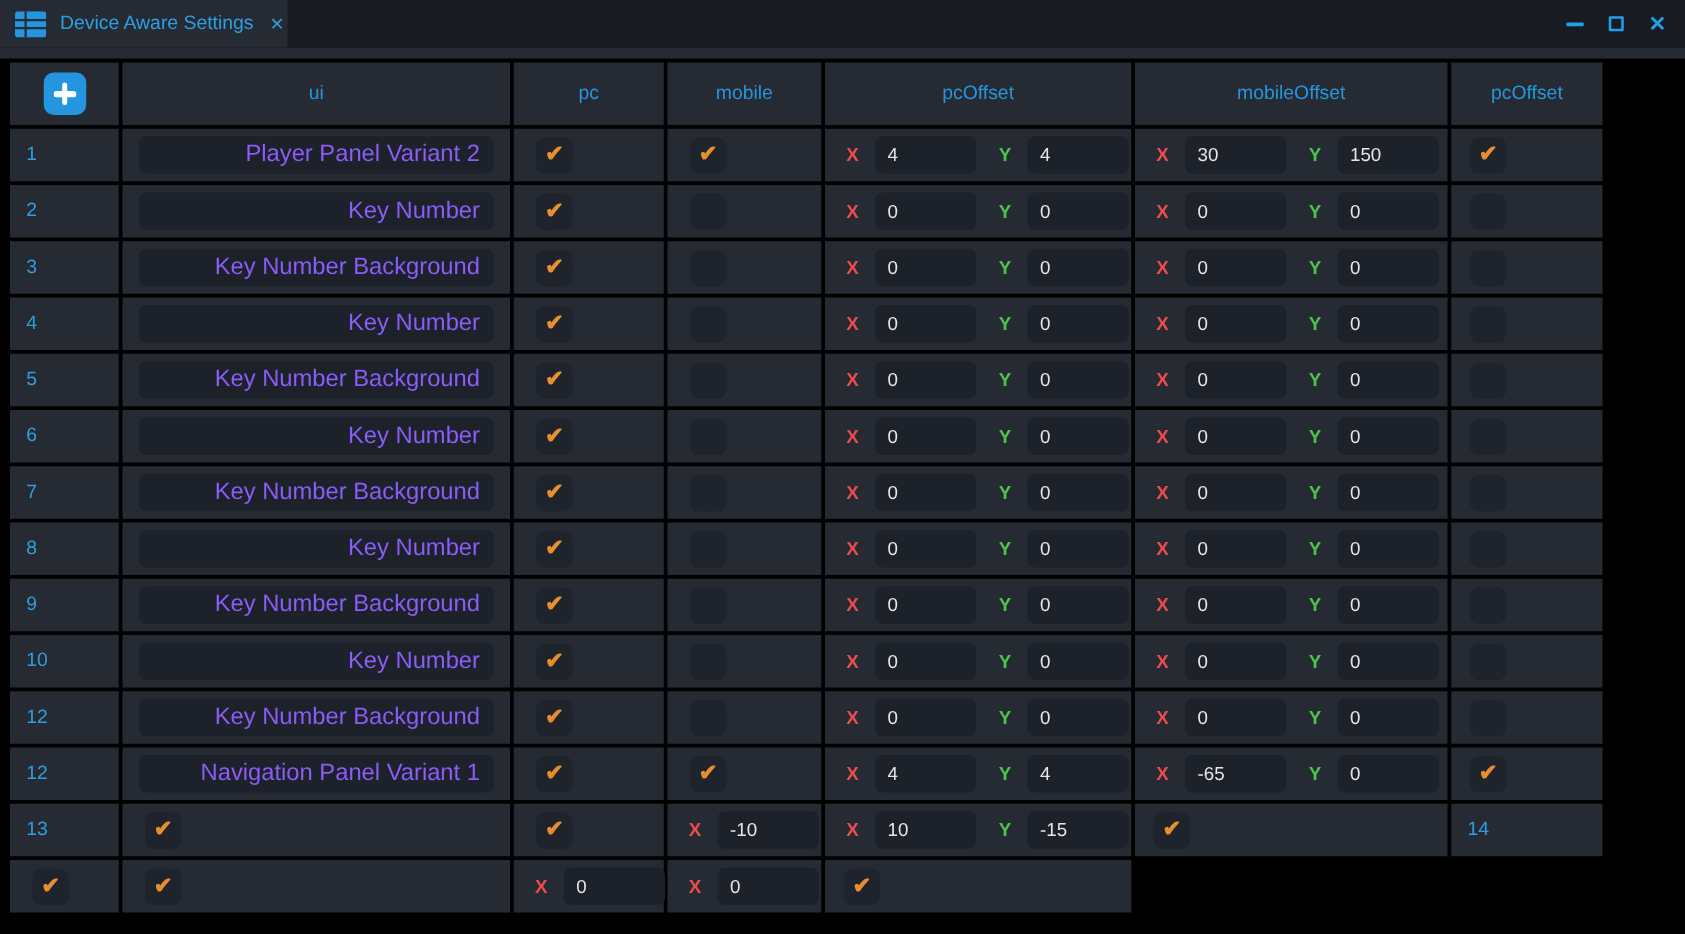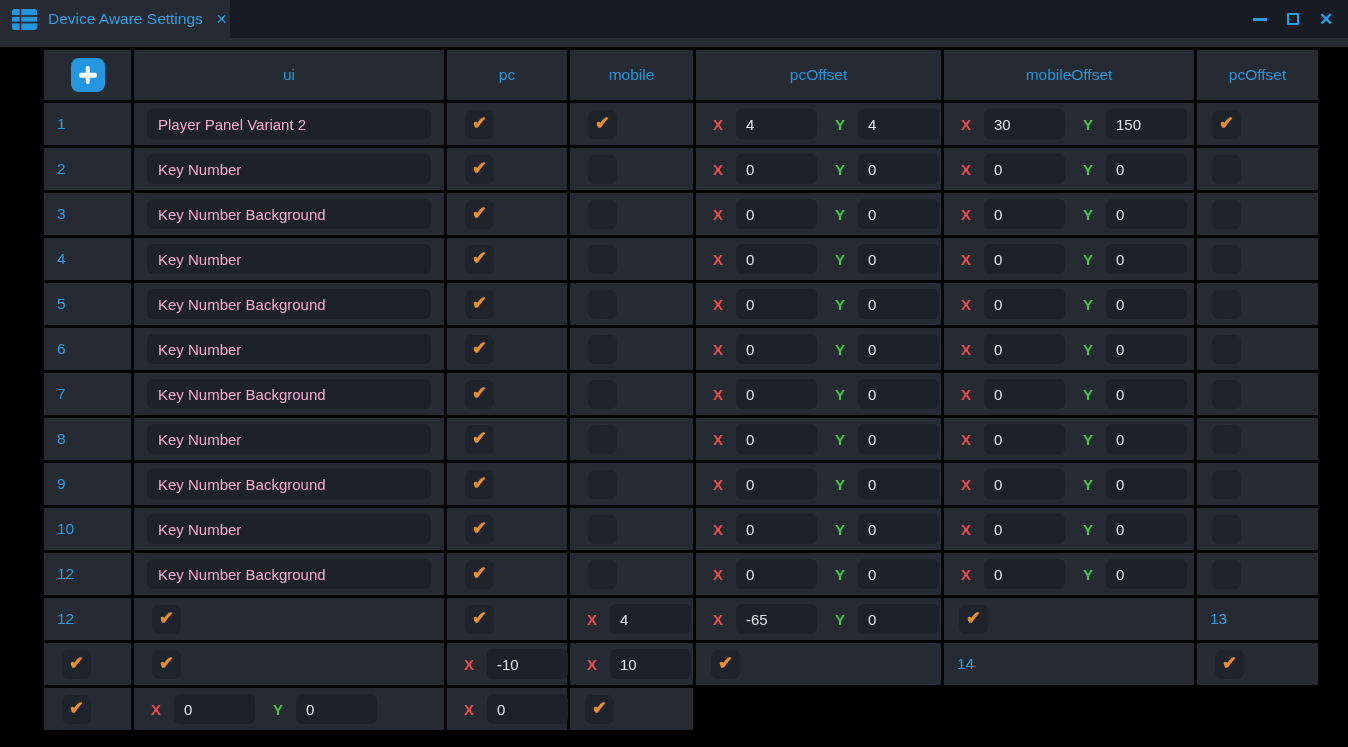--- a/index.html
+++ b/index.html
@@ -38,21 +38,20 @@
   
   .content { flex: 1; background: #000000; padding: 3px 0 0 8px; }
 
   .grid-table {
     display: grid;
     grid-template-columns: 87px 310px 120px 123px 245px 250px 121px;
     grid-template-rows: 50px;
     grid-auto-rows: 42px;
     gap: 3px;
     width: 1274px;
-    margin-left: 36px;
   }
   .cell {
     background: #262a32;
     display: flex; align-items: center;
   }
   .hcell { justify-content: center; color: #2596dc; font-size: 15.5px; }
   .hcell-add { justify-content: center; }
 
   .add-btn {
     width: 34px; height: 34px; border-radius: 8px; background: #2496e0;
@@ -62,22 +61,23 @@
     content: ""; position: absolute; background: #ffffff; border-radius: 2px;
     left: 50%; top: 50%; transform: translate(-50%, -50%);
   }
   .add-btn::before { width: 18px; height: 4.5px; }
   .add-btn::after { width: 4.5px; height: 18px; }
 
   .c-num { padding-left: 13px; color: #2d9fe0; font-size: 15.5px; }
   .c-ui { padding: 0 13px; }
   .ui-input {
     flex: 1; height: 30px; background: #1c212a; border: none; outline: none;
-    border-radius: 6px; color: #f9a8d4; font-size: 15px; padding: 0 11px;
+    border-radius: 6px; color: #8b5cf6; font-size: 19px; padding: 0 11px;
     font-family: "Liberation Sans", sans-serif;
+    text-align: right;
   }
   .c-check { padding-left: 18px; }
   .c-check-use { padding-left: 15px; }
   .checkbox {
     width: 29px; height: 29px; border-radius: 7px; background: #1e232c;
     display: flex; align-items: center; justify-content: center; cursor: pointer;
     flex: none;
   }
   .check-glyph { color: #e78e2e; font-size: 18px; font-weight: 700; line-height: 1; transform: translateY(-1px); }
   .checkbox:not(.checked) .check-glyph { visibility: hidden; }
@@ -508,20 +508,23 @@
   </div>
   <div class="cell c-check c-check-use">
     <span class="checkbox">
       <span class="check-glyph">✔</span>
     </span>
   </div>
 
   <div class="cell c-num">
     <span>12</span>
   </div>
+  <div class="cell c-ui">
+    <input class="ui-input" type="text" value="Navigation Panel Variant 1" style="">
+  </div>
   <div class="cell c-check">
     <span class="checkbox checked">
       <span class="check-glyph">✔</span>
     </span>
   </div>
   <div class="cell c-check">
     <span class="checkbox checked">
       <span class="check-glyph">✔</span>
     </span>
   </div>

